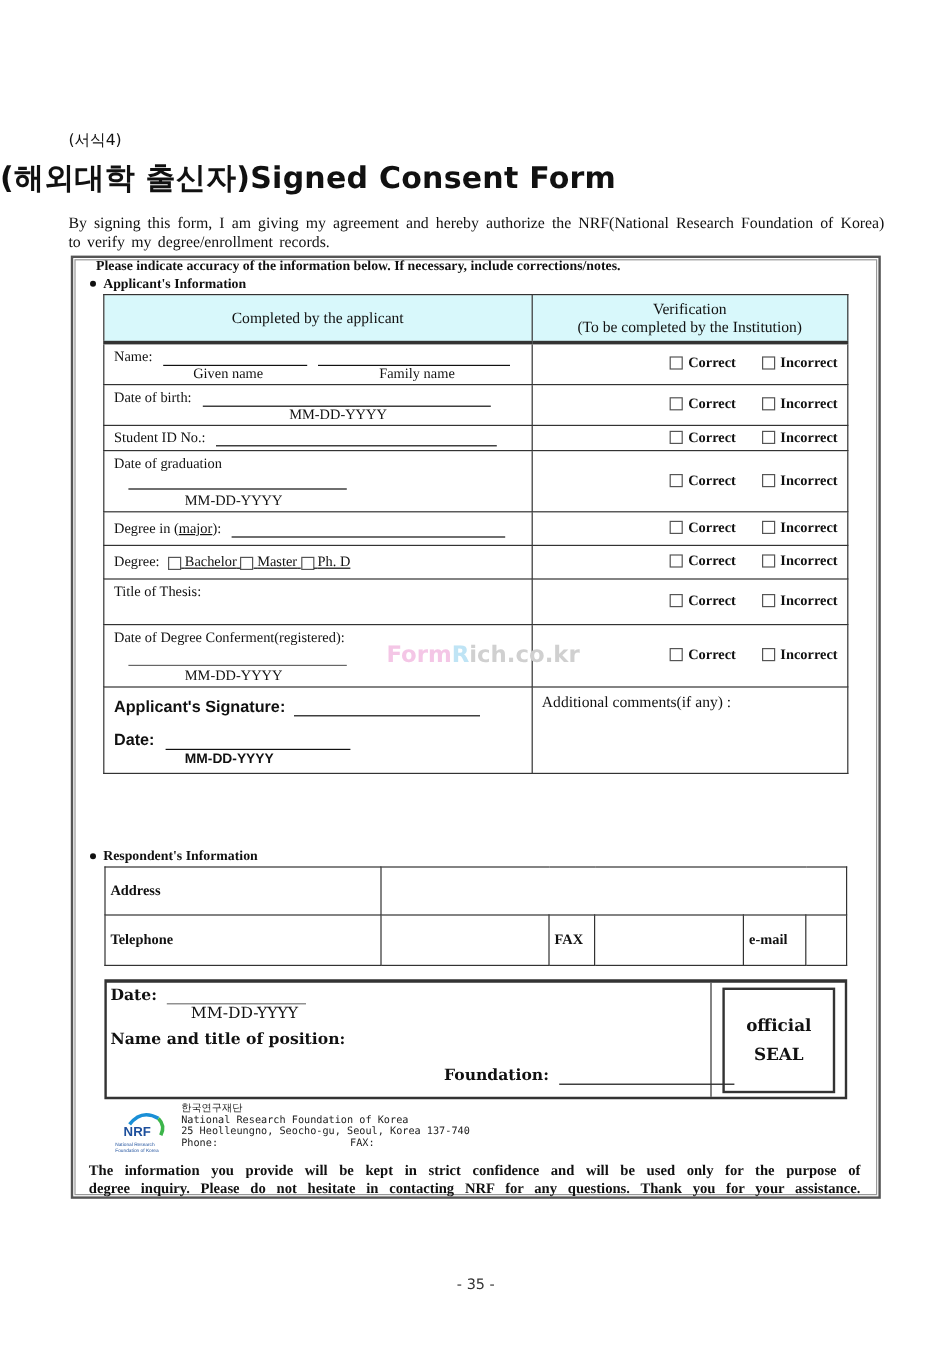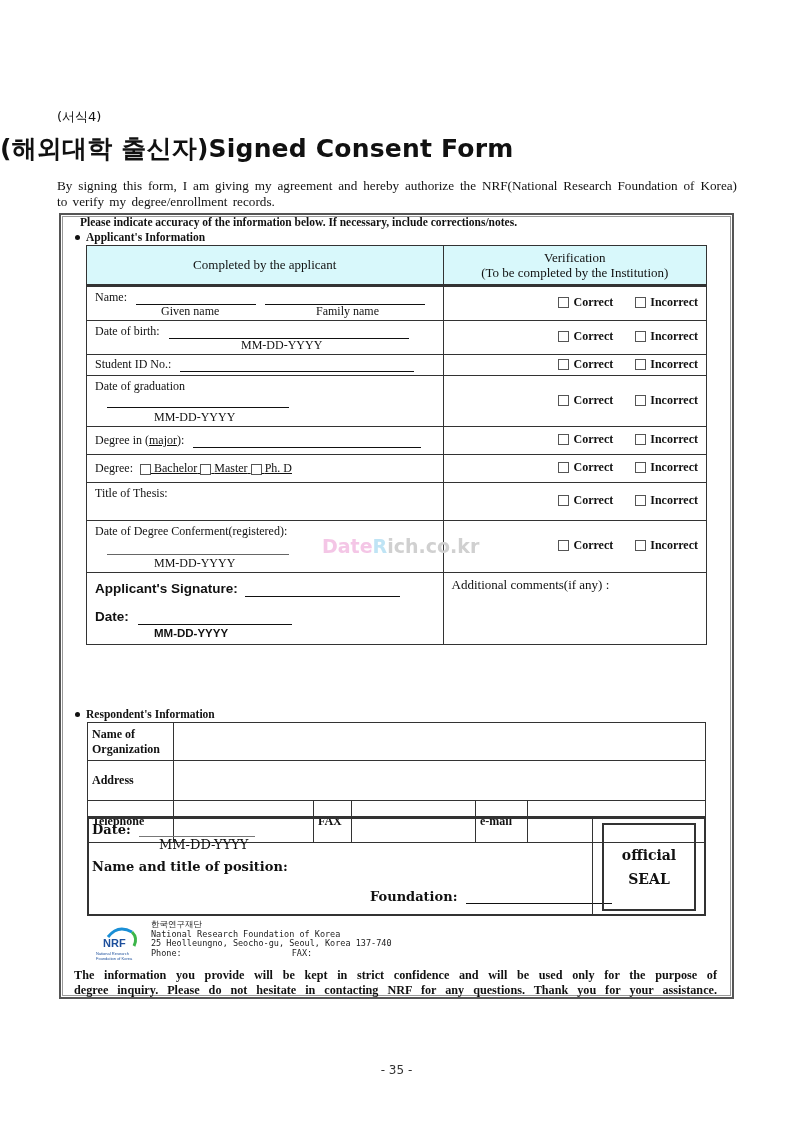--- a/index.html
+++ b/index.html
@@ -265,36 +265,29 @@
       <div class="sig-mm" style="position:absolute; left:67px; top:54px;">MM-DD-YYYY</div>
     </td>
     <td class="right" style="text-align:left; vertical-align:top; padding:4px 8px; font-size:13px;">
       <span>Additional comments(if any) :</span>
     </td>
   </tr>
 </tbody>
   </table>
 
 <div class="watermark">
-  <div class="wm-en"><span class="s">Date</span><span class="r">R</span><span>ich.co.kr</span></div>
+  <div class="wm-en"><span class="s">Form</span><span class="r">R</span><span>ich.co.kr</span></div>
 </div>
 
 <div class="section-head" style="left:75px; top:708px;">
   <span class="dot"></span><span>Respondent's Information</span>
 </div>
 
 <table class="resp-table">
   <tbody>
-      <tr style="height:38px;">
-    <td style="width:86px; line-height:15px;">
-      <div>Name of</div>
-      <div>Organization</div>
-    </td>
-    <td colspan="5"></td>
-  </tr>
   <tr style="height:40px;">
     <td>Address</td>
     <td colspan="5"></td>
   </tr>
   <tr style="height:16px;">
     <td style="padding:13px 4px;">Telephone</td>
     <td style="width:140px;"></td>
     <td style="width:38px; padding:0 4px;">FAX</td>
     <td style="width:124px;"></td>
     <td style="width:52px; padding:0 4px;">e-mail</td>

